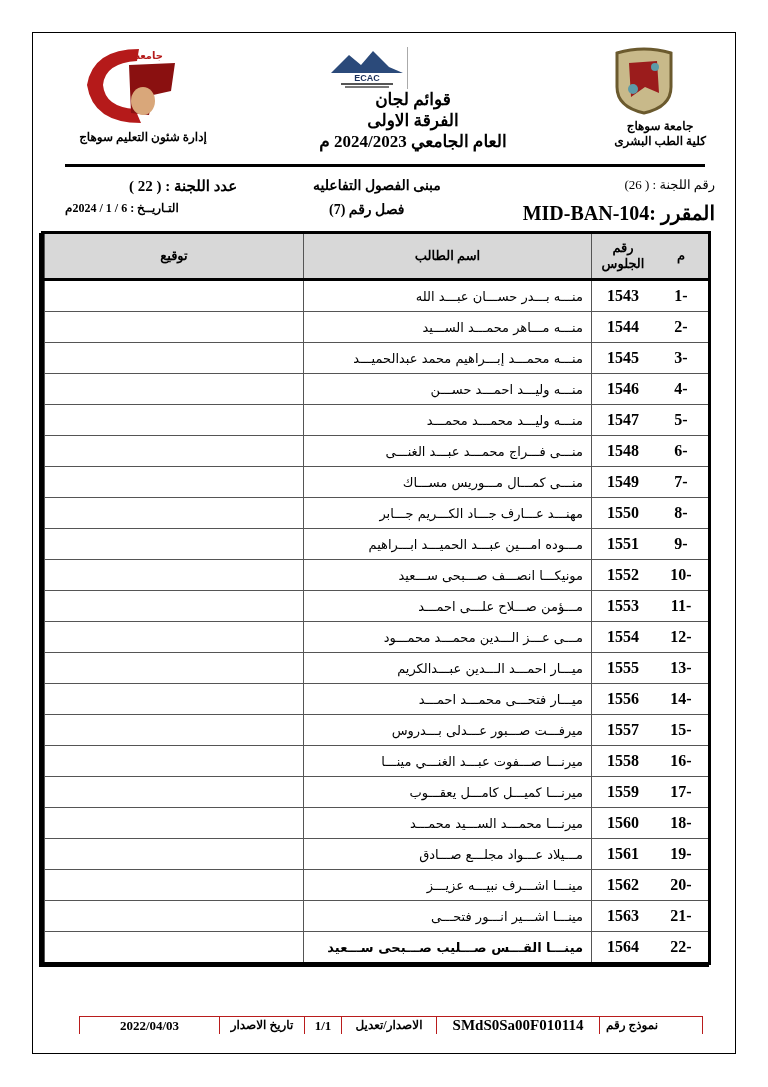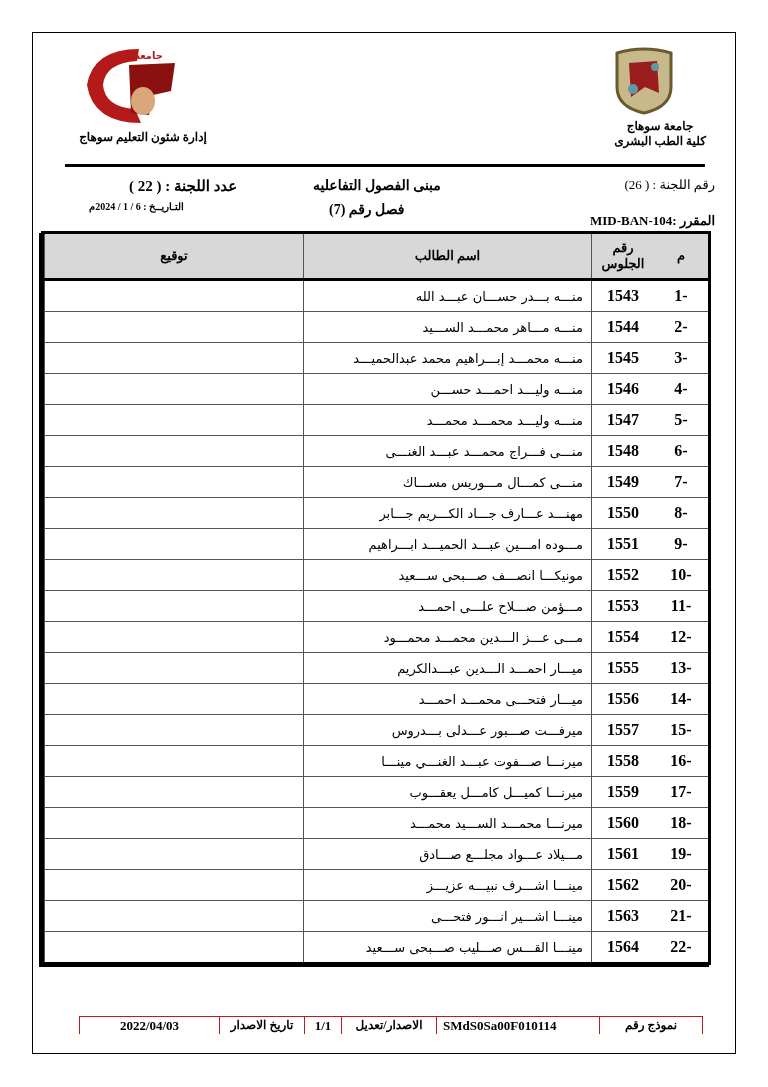--- a/index.html
+++ b/index.html
@@ -10,21 +10,21 @@
   .rule { position:absolute; left:32px; width:640px; height:3px; background:#000; top:131px; }
   .meta { font-weight:bold; font-size:15px; white-space:nowrap; }
   .table-wrap { position:absolute; left:8px; top:198px; width:670px; border:3px solid #000; box-sizing:border-box; box-shadow:-2px 2px 0 #000; }
   table { width:100%; border-collapse:collapse; direction:rtl; }
   th { background:#d8d8d8; font-weight:bold; font-size:13px; height:42px; border-left:1px solid #555; border-bottom:3px solid #000; text-align:center; }
   td { height:28px; border-left:1px solid #555; border-bottom:1px solid #555; font-size:16px; }
   td.num { width:52px; text-align:center; font-weight:bold; font-size:16px; border-left:none; }
   td.seat { width:60px; text-align:center; font-weight:bold; font-size:16px; }
   td.name { width:278px; text-align:right; padding-right:8px; font-family:"DejaVu Sans", sans-serif; font-size:13px; }
   td.sign { text-align:center; }
-  tr:last-child td { border-bottom:none; }
+  tr:last-child td { border-bottom:none;font-weight:bold; }
   th.c-num { border-left:none; width:52px; }
   .footer-table { position:absolute; left:46px; top:983px; width:624px; border-collapse:collapse; }
   .footer-table td { border:1px solid #b91c1c; height:17px; font-size:12px; font-weight:bold; padding:0 6px; }
   .logo-svg { position:absolute; }
 </style>
 </head>
 <body>
 
 <div class="page">
 
@@ -32,39 +32,52 @@
     <path d="M8 6 Q35 -2 62 6 L62 40 Q62 60 35 66 Q8 60 8 40 Z" fill="#c8b98a" stroke="#6b5a2e" stroke-width="3"></path>
     <path d="M20 16 L48 14 L50 46 L36 40 L22 50 Z" fill="#9b1c1c"></path>
     <circle cx="24" cy="42" r="5" fill="#5c9aa8"></circle>
     <circle cx="46" cy="20" r="4" fill="#5c9aa8"></circle>
   </svg>
   <div class="abs hdr-title" style="right:20px; top:86px; width:110px; font-size:12px; line-height:15px;">
     <div>جامعة سوهاج</div>
     <div>كلية الطب البشرى</div>
   </div>
 
+  <div class="abs" style="left:288px; top:14px; width:86px; height:42px; border-right:1px solid #aaa;">
+    <svg width="80" height="42" viewBox="0 0 80 42">
+      <path d="M4 26 L22 8 L34 18 L46 4 L62 20 L76 26 Z" fill="#2b4a7a"></path>
+      <text x="40" y="34" font-size="9" font-weight="bold" text-anchor="middle" fill="#1a2f5a" font-family="Liberation Sans, sans-serif">ECAC</text>
+      <rect x="14" y="36" width="52" height="2" fill="#555"></rect>
+      <rect x="18" y="39" width="44" height="2" fill="#777"></rect>
+    </svg>
+  </div>
+  <div class="abs hdr-title" style="left:250px; top:56px; width:260px;">
+    <div>قوائم لجان</div>
+    <div>الفرقة الاولى</div>
+    <div>العام الجامعي 2024/2023 م</div>
+  </div>
 
   <svg class="logo-svg" style="left:46px; top:10px;" width="116" height="84" viewBox="0 0 116 84">
     <path d="M60 6 Q14 6 8 42 Q14 80 62 80 L56 66 Q26 64 24 42 Q26 20 58 18 Z" fill="#b51a1a"></path>
     <path d="M50 22 L96 20 L92 48 L74 52 L70 72 L52 70 Z" fill="#8a1010"></path>
     <ellipse cx="64" cy="58" rx="12" ry="14" fill="#d9a77a"></ellipse>
     <text x="84" y="16" font-size="10" fill="#b51a1a" font-weight="bold" font-family="DejaVu Sans, sans-serif">ﺟﺎﻣﻌﺔ</text>
   </svg>
   <div class="abs hdr-title" style="left:40px; top:94px; width:140px; font-size:12px;">
     <div>إدارة شئون التعليم سوهاج</div>
   </div>
 
   <div class="rule"></div>
 
   <div class="abs meta" style="right:20px; top:144px; font-size:13px; font-weight:normal;">رقم اللجنة : ( 26)</div>
-  <div class="abs meta" style="right:20px; top:180px; font-size:13px;">المقرر :MID-BAN-104</div>
+  <div class="abs meta" style="right:20px; top:168px; font-size:20px;">المقرر :MID-BAN-104</div>
   <div class="abs meta" style="left:280px; top:144px; font-size:14px;">مبنى الفصول التفاعليه</div>
   <div class="abs meta" style="left:296px; top:168px; font-size:14px;">فصل رقم (7)</div>
   <div class="abs meta" style="left:96px; top:144px; font-size:15px;">عدد اللجنة : ( 22 )</div>
-  <div class="abs meta" style="left:56px; top:168px; font-size:10px;">التـاريــخ : 6 / 1 / 2024م</div>
+  <div class="abs meta" style="left:32px; top:168px; font-size:12px;">التـاريــخ : 6 / 1 / 2024م</div>
 
   <div class="table-wrap">
     <table>
       <thead>
         <tr>
           <th class="c-num">م</th>
           <th style="width:60px;">رقم الجلوس</th>
           <th style="width:278px;">اسم الطالب</th>
           <th>توقيع</th>
         </tr>
@@ -202,22 +215,22 @@
             <td class="name">مينـــا القـــس صـــليب صـــبحى ســـعيد</td>
             <td class="sign"></td>
           </tr>
         </tbody>
     </table>
   </div>
 
   <table class="footer-table">
     <tbody>
         <tr>
-      <td style="width:90px; text-align:center;">نموذج رقم</td>
-      <td style="width:150px; text-align:left; font-size:13px;">SMdS0Sa00F010114</td>
+      <td style="width:90px; text-align:left;">نموذج رقم</td>
+      <td style="width:150px; text-align:center; font-size:15px;">SMdS0Sa00F010114</td>
       <td style="width:82px; text-align:center;">الاصدار/تعديل</td>
       <td style="width:24px; text-align:center; font-size:13px;">1/1</td>
       <td style="width:72px; text-align:center;">تاريخ الاصدار</td>
       <td style="text-align:center; font-size:13px;">2022/04/03</td>
     </tr>
   </tbody>
     </table>
 </div>
 
 </body></html>

